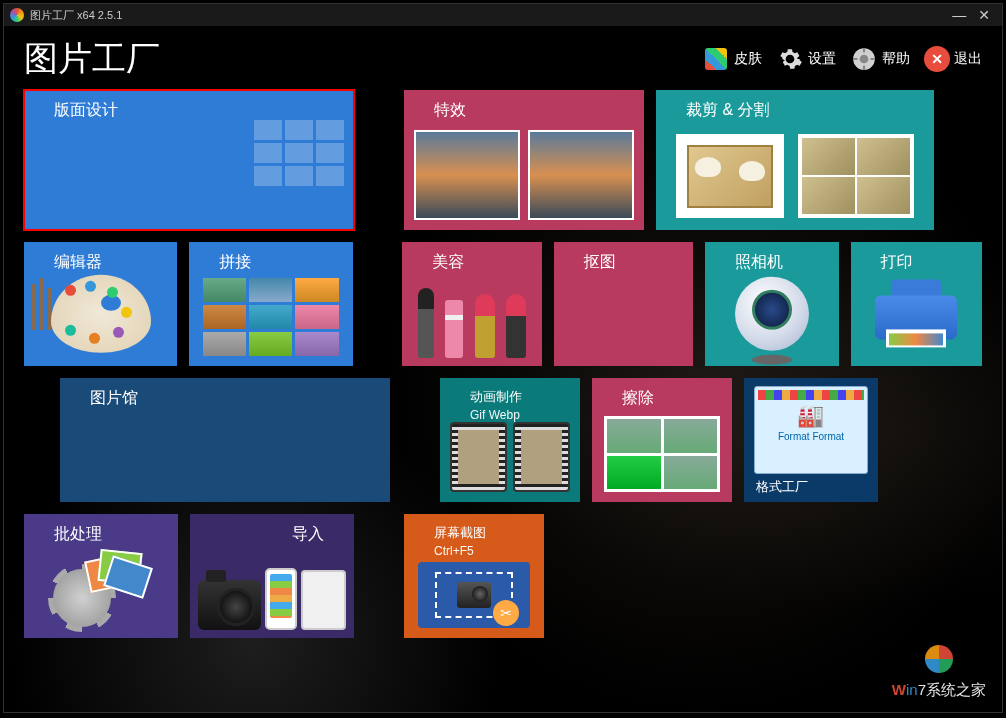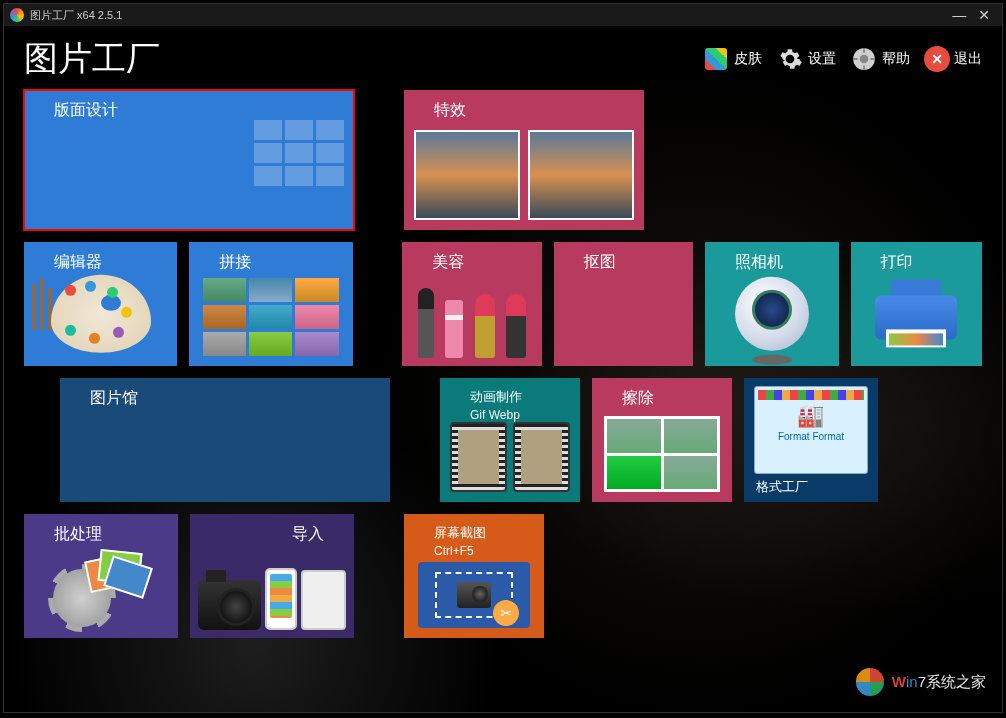--- a/index.html
+++ b/index.html
@@ -172,21 +172,21 @@
 .phone-dev { width:32px; height:62px; background:#fff; border-radius:5px; border:2px solid #ccc; position:relative; }
 .phone-dev::after { content:''; position:absolute; inset:4px 3px 10px 3px; background:repeating-linear-gradient(to bottom,#4ae 0 7px,#8c4 7px 14px,#e84 14px 21px,#ea4 21px 28px); border-radius:2px;}
 .tablet-dev { width:46px; height:60px; background:#f0f0f0; border-radius:4px; border:2px solid #ccc; }
 
 .screencap { position:absolute; left:14px; right:14px; bottom:10px; top:48px; background:#2a5aa8; border-radius:4px; display:flex; align-items:center; justify-content:center; }
 .screencap-inner { width:70%; height:70%; border:2px dashed #fff; position:relative; display:flex; align-items:center; justify-content:center; }
 .cam-small { width:34px;height:26px;background:linear-gradient(#555,#222);border-radius:3px; position:relative;}
 .cam-small::after{content:'';position:absolute;right:3px;top:4px;width:16px;height:16px;border-radius:50%;background:radial-gradient(#666,#000);}
 .scissors { position:absolute; right:-8px; bottom:-10px; width:26px; height:26px; background:#fa4; border-radius:50%; display:flex;align-items:center;justify-content:center;font-size:14px;}
 
-.watermark { position:absolute; right:16px; bottom:12px; display:flex; align-items:center; gap:4px; z-index:5; opacity:0.9;}
+.watermark { position:absolute; right:16px; bottom:12px; display:flex; align-items:center; gap:4px; z-index:5; opacity:0.9;flex-direction:column;}
 .wm-logo { width:36px;height:36px; background:radial-gradient(circle at 50% 50%, transparent 30%, #fff 30% 34%, transparent 34%); border-radius:50%; position:relative;}
 .wm-logo::before { content:''; position:absolute; inset:4px; border-radius:50%; background:conic-gradient(#e74c3c 0 90deg,#27ae60 90deg 180deg,#3498db 180deg 270deg,#f39c12 270deg 360deg);}
 .wm-text { color:#fff; font-size:15px; font-weight:500;}
 .wm-text b { color:#e74c3c; }
 .wm-text i { color:#3498db; font-style:normal;}
 </style>
 </head>
 <body>
 
 <div class="window">
@@ -247,20 +247,37 @@
             <div></div>
             <div></div>
         </div>
       </div>
       <div style="width:26px"></div>
       <div class="tile crimson tile-wide">
         <div class="tile-label">特效</div>
         <div class="dbl-photo">
           <div class="photo"></div>
             <div class="photo"></div>
+        </div>
+      </div>
+      <div class="tile teal tile-wide" style="width:278px">
+        <div class="tile-label">裁剪 &amp; 分割</div>
+        <div class="crop-grid">
+          <div class="crop-a">
+              <div class="crop-a-inner">
+                <span class="puppy" style="left:6px;top:10px;"></span>
+                <span class="puppy" style="right:6px;top:14px;"></span>
+              </div>
+            </div>
+          <div class="crop-b">
+              <div></div>
+              <div></div>
+              <div></div>
+              <div></div>
+            </div>
         </div>
       </div>
     </div>
 
     <div class="row">
       <div class="tile blue tile-med">
         <div class="tile-label">编辑器</div>
         <div class="brushes">
           <span style="left:0;height:46px;"></span>
             <span style="left:8px;height:52px;"></span>

